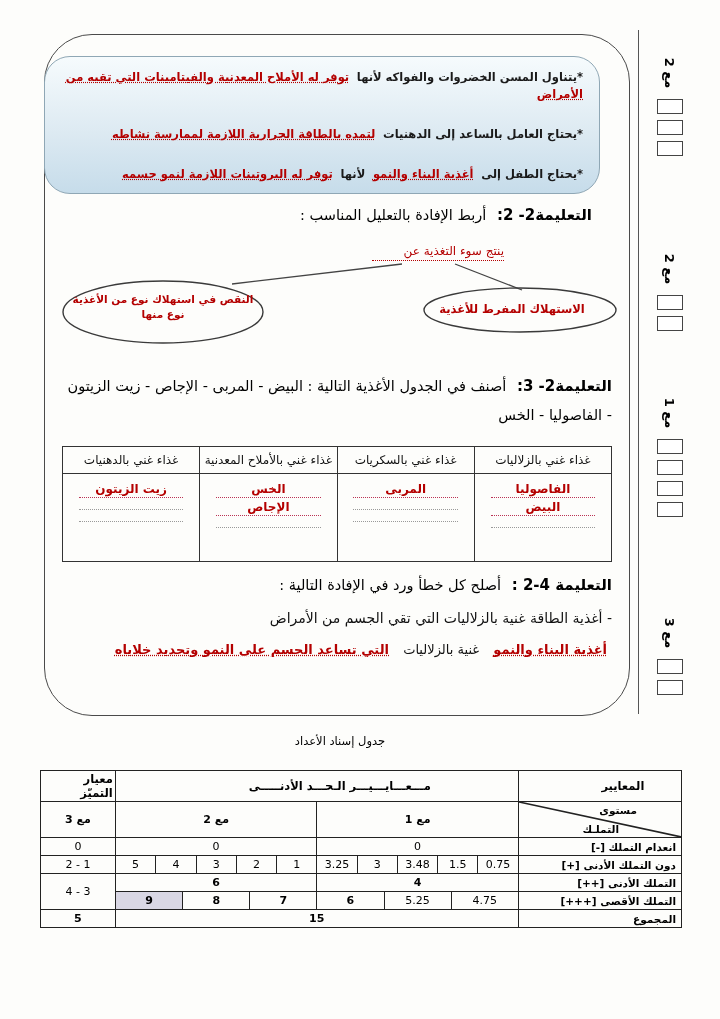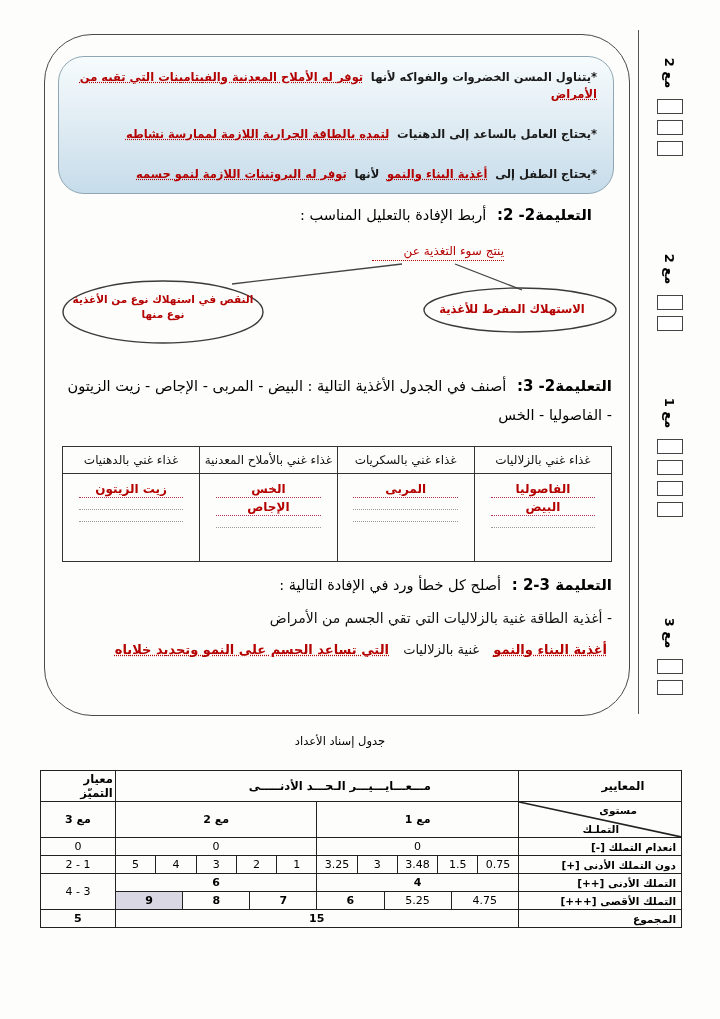--- a/index.html
+++ b/index.html
@@ -13,21 +13,21 @@
   .page { position: relative; width: 720px; height: 1019px; overflow: hidden; }
 
   
   .frame {
     position: absolute; left: 44px; top: 34px; width: 586px; height: 682px;
     border: 1.5px solid #4a4a4a; border-radius: 48px;
   }
 
   
   .answer-box {
-    position: absolute; left: 58px; top: 56px; width: 556px; height: 138px;
+    position: absolute; left: 44px; top: 56px; width: 556px; height: 138px;
     border: 1px solid #8fa7b5; border-radius: 26px;
     background: linear-gradient(180deg, #f6fbfd 0%, #ddeaf2 55%, #c6dcea 100%);
     padding: 12px 16px 10px 14px;
     display: flex; flex-direction: column; justify-content: space-between;
     font-size: 11.5px; line-height: 1.5;
   }
   .abox-line { white-space: normal; }
   .q { color: #1a1a1a; font-weight: bold; }
   .a { color: #b40000; font-weight: bold; text-decoration: underline dotted #b40000; margin: 0 4px; }
 
@@ -176,21 +176,21 @@
         <span class="ans">زيت الزيتون</span>
         <span class="dotline"></span>
         <span class="dotline"></span>
       </td>
     </tr>
   </tbody>
     </table>
 
   <div class="task-head task32-block">
     <div>
-      <span class="ttl">التعليمة 3-2 :</span>
+      <span class="ttl">التعليمة 4-2 :</span>
       <span>أصلح كل خطأ ورد في الإفادة التالية :</span>
     </div>
     <div class="statement">- أغذية الطاقة غنية بالزلاليات التي تقي الجسم من الأمراض</div>
     <div class="fixline">
       <span class="red-fix">أغذية البناء والنمو</span>
       <span class="black-fix">غنية بالزلاليات</span>
       <span class="red-fix">التي تساعد الجسم على النمو وتجديد خلاياه</span>
     </div>
   </div>
 

